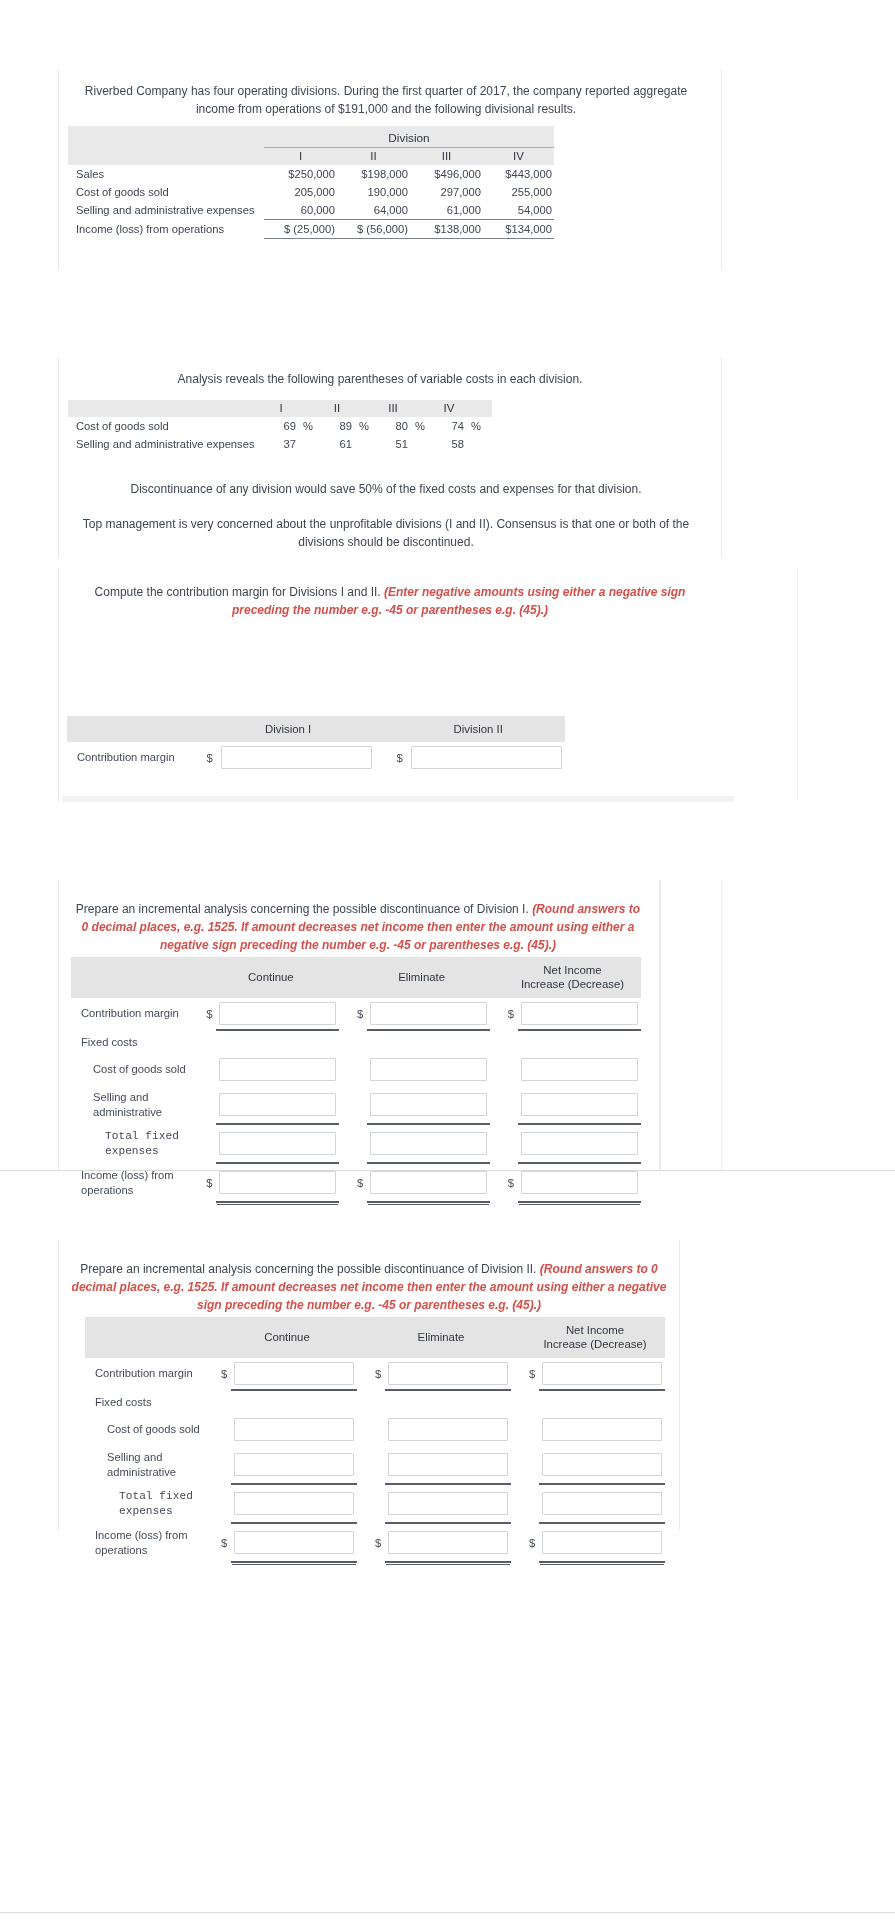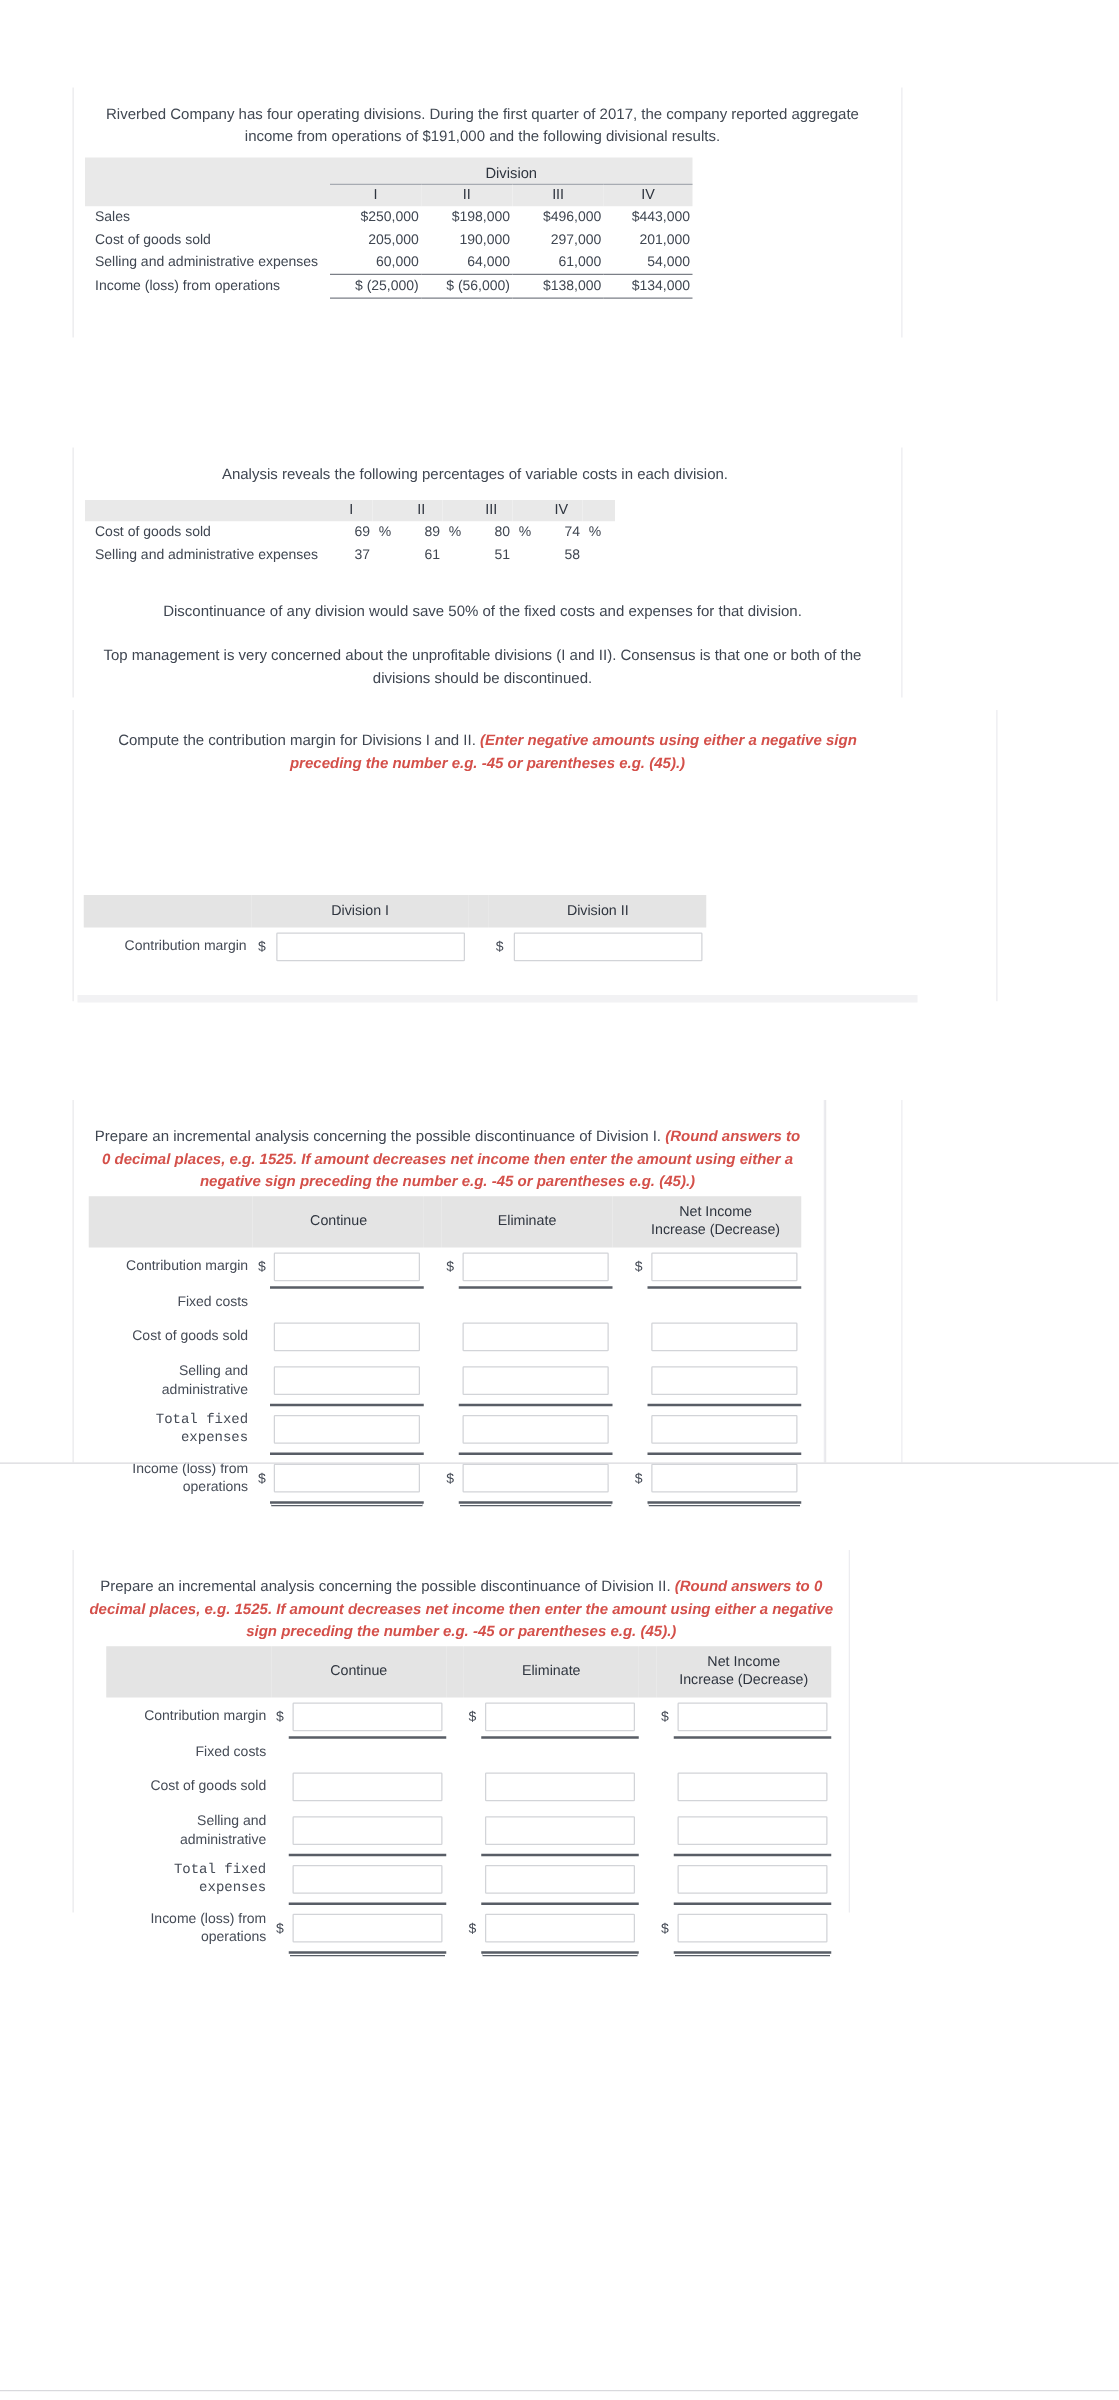--- a/index.html
+++ b/index.html
@@ -93,21 +93,21 @@
   .at-hdr {
     background: #e4e4e4;
     text-align: center;
     font-weight: bold;
     font-size: 11.4px;
     color: #2f353f;
     padding: 6px 4px !important;
     line-height: 1.25;
   }
   .at-lbl {
-    text-align: right;
+    text-align: left;
     padding: 5px 4px 5px 10px !important;
     line-height: 1.3;
     color: #454b56;
   }
   .at-lbl.ind1 { padding-left: 22px !important; }
   .at-lbl.ind2 { padding-left: 34px !important; font-family: Liberation Mono, monospace; }
   .dollar {
     width: 14px;
     text-align: center;
     color: #454b56;
@@ -173,21 +173,21 @@
         <td class="numcell">$250,000</td>
         <td class="numcell">$198,000</td>
         <td class="numcell">$496,000</td>
         <td class="numcell">$443,000</td>
       </tr>
       <tr>
         <td class="labelcell">Cost of goods sold</td>
         <td class="numcell">205,000</td>
         <td class="numcell">190,000</td>
         <td class="numcell">297,000</td>
-        <td class="numcell">201,000</td>
+        <td class="numcell">255,000</td>
       </tr>
       <tr>
         <td class="labelcell">Selling and administrative expenses</td>
         <td class="numcell ul-thin">60,000</td>
         <td class="numcell ul-thin">64,000</td>
         <td class="numcell ul-thin">61,000</td>
         <td class="numcell ul-thin">54,000</td>
       </tr>
       <tr>
         <td class="labelcell">Income (loss) from operations</td>
@@ -195,21 +195,21 @@
         <td class="numcell ul-thin">$ (56,000)</td>
         <td class="numcell ul-thin">$138,000</td>
         <td class="numcell ul-thin">$134,000</td>
       </tr>
     </tbody>
       </table>
   </div>
 
   <div class="panel" style="left:58px; top:358px; width:664px; height:200px;">
 
-    <div class="prose" style="position:absolute; left:11px; top:12px; width:620px;">Analysis reveals the following percentages of variable costs in each division.</div>
+    <div class="prose" style="position:absolute; left:11px; top:12px; width:620px;">Analysis reveals the following parentheses of variable costs in each division.</div>
 
     <table class="dt" style="position:absolute; left:9px; top:42px; width:424px;">
       <colgroup>
         <col style="width:196px">
         <col style="width:34px">
           <col style="width:22px">
         <col style="width:34px">
           <col style="width:22px">
         <col style="width:34px">
           <col style="width:22px">

